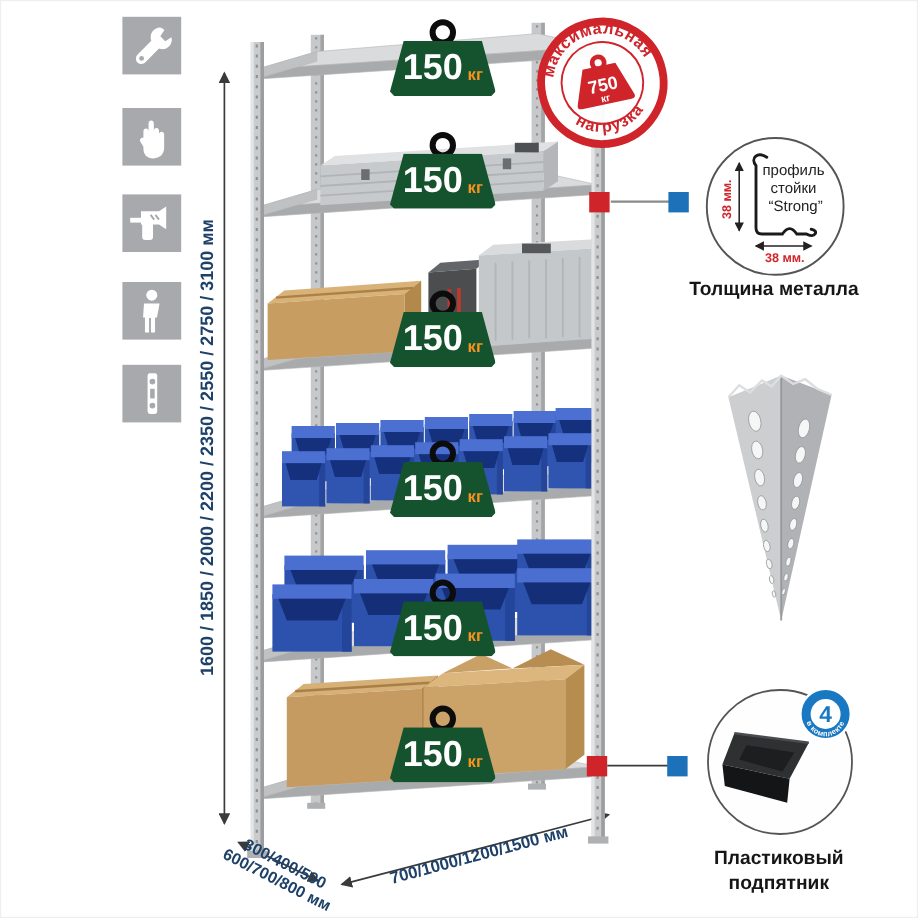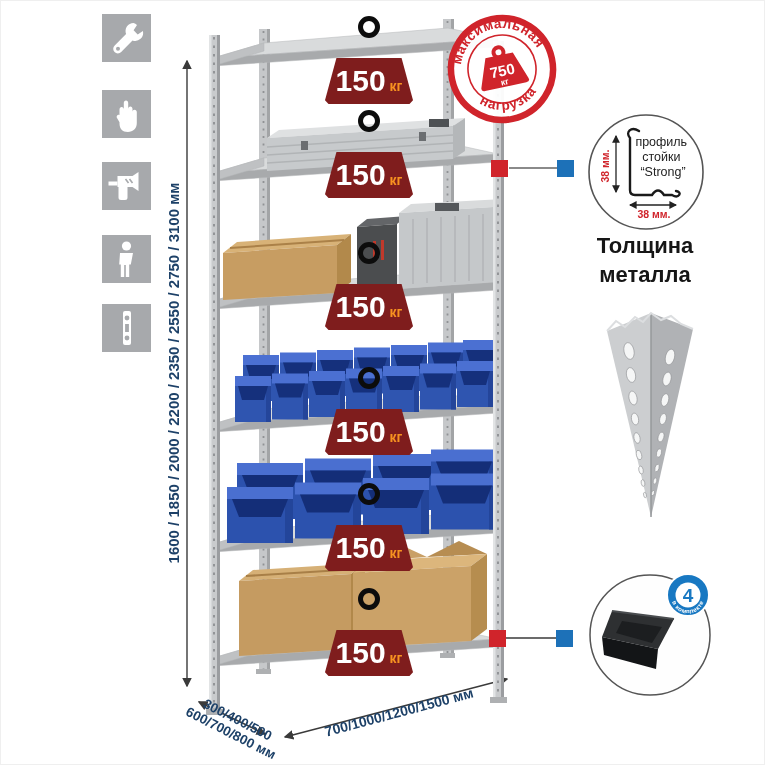--- a/index.html
+++ b/index.html
@@ -6,37 +6,37 @@
   .canvas{position:relative;width:765px;height:765px;background:#ffffff;overflow:hidden;
           font-family:"Liberation Sans",sans-serif;border:1px solid #efefef;box-sizing:border-box;}
   svg text{font-family:"Liberation Sans",sans-serif;}
 
   
   .tool-tile{position:absolute;left:101px;width:49px;height:48px;background:#a7a9ac;}
 
   
   .weight-badge{position:absolute;width:88px;text-align:center;z-index:30;}
   .wb-ring{width:12px;height:12px;border:5px solid #0c0c0c;border-radius:50%;margin:0 auto -4px auto;}
-  .wb-plate{position:relative;width:88px;height:46px;background:#7f1d1d;
+  .wb-plate{position:relative;width:88px;height:46px;background:#14532d;
             clip-path:polygon(13% 0,87% 0,100% 92%,96% 100%,4% 100%,0 92%);
-            display:flex;align-items:center;justify-content:center;margin-top:24px;}
+            display:flex;align-items:center;justify-content:center;}
   .wb-num{color:#ffffff;font-size:30px;font-weight:bold;line-height:1;}
   .wb-unit{color:#f79220;font-size:14px;font-weight:bold;margin-left:4px;transform:translateY(5px);}
 
   
   .dim-label{position:absolute;color:#1d4168;font-weight:bold;white-space:nowrap;z-index:20;}
   .dim-height{left:172px;top:372px;font-size:15px;transform:translate(-50%,-50%) rotate(-90deg);}
   .dim-depth{left:233px;top:726px;font-size:13.5px;line-height:1.08;text-align:center;
              transform:translate(-50%,-50%) rotate(27deg);}
   .dim-width{left:398px;top:711px;font-size:14px;transform:translate(-50%,-50%) rotate(-15deg);}
   .dim-depth span{display:block;}
 
   
   .caption{position:absolute;width:180px;text-align:center;color:#161616;
-           font-size:22px;font-weight:bold;line-height:1.3;z-index:20;}
+           font-size:16px;font-weight:bold;line-height:1.3;z-index:20;}
   .caption span{display:block;}
   .caption-profile{left:554px;top:231px;}
   .caption-foot{left:558px;top:705px;}
 
   .abs{position:absolute;}
 </style>
 </head>
 <body>
 
 <div class="canvas">
@@ -373,20 +373,24 @@
       <circle r="21" fill="#1878c2" stroke="#ffffff" stroke-width="2"></circle>
       <circle r="12.5" fill="#ffffff"></circle>
       <text x="0" y="7" text-anchor="middle" font-size="19" font-weight="bold" fill="#1878c2">4</text>
       <path id="foot-badge-arc" d="M -16.5,2 A 16.5,16.5 0 0 0 16.5,2" fill="none"></path>
       <text font-size="6.2" font-weight="bold" fill="#ffffff" letter-spacing="0.4">
         <textPath href="#foot-badge-arc" startOffset="50%" text-anchor="middle">в комплекте</textPath>
       </text>
     </g>
   </svg>
 
+  <div class="caption caption-foot">
+    <span>Пластиковый</span>
+    <span>подпятник</span>
+  </div>
 
   <div class="dim-label dim-height">1600 / 1850 / 2000 / 2200 / 2350 / 2550 / 2750 / 3100 мм</div>
   <div class="dim-label dim-depth">
     <span>300/400/500</span>
     <span>600/700/800 мм</span>
   </div>
   <div class="dim-label dim-width">700/1000/1200/1500 мм</div>
 
 </div>
 

